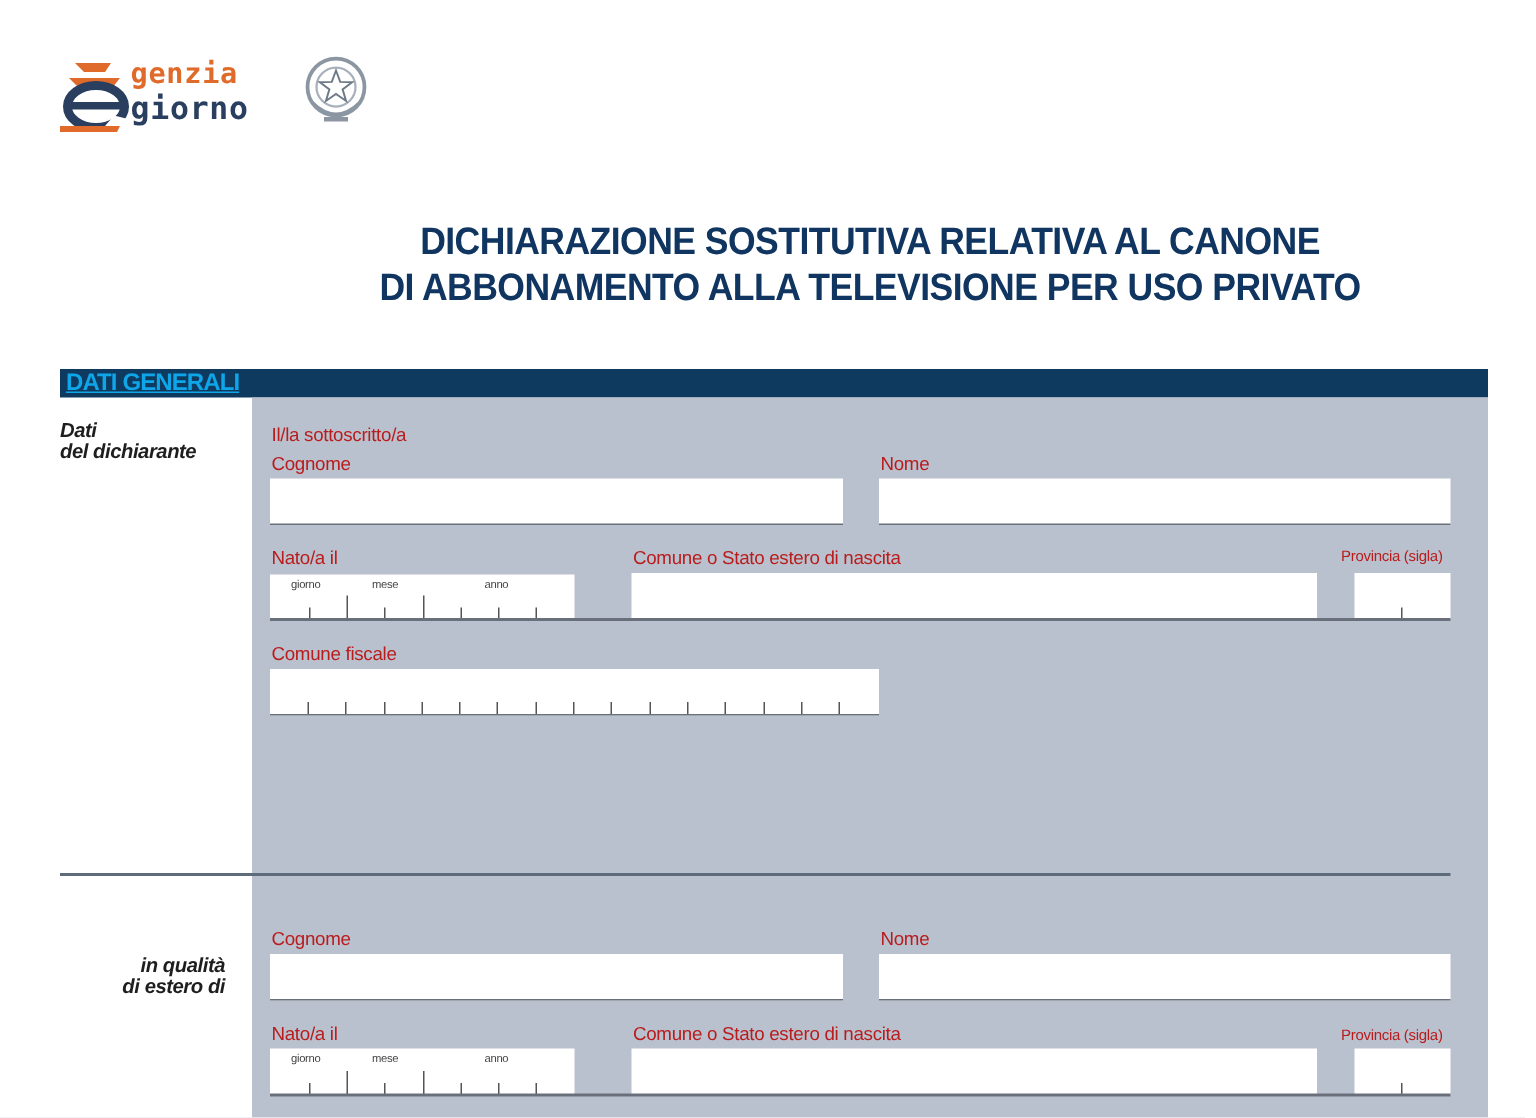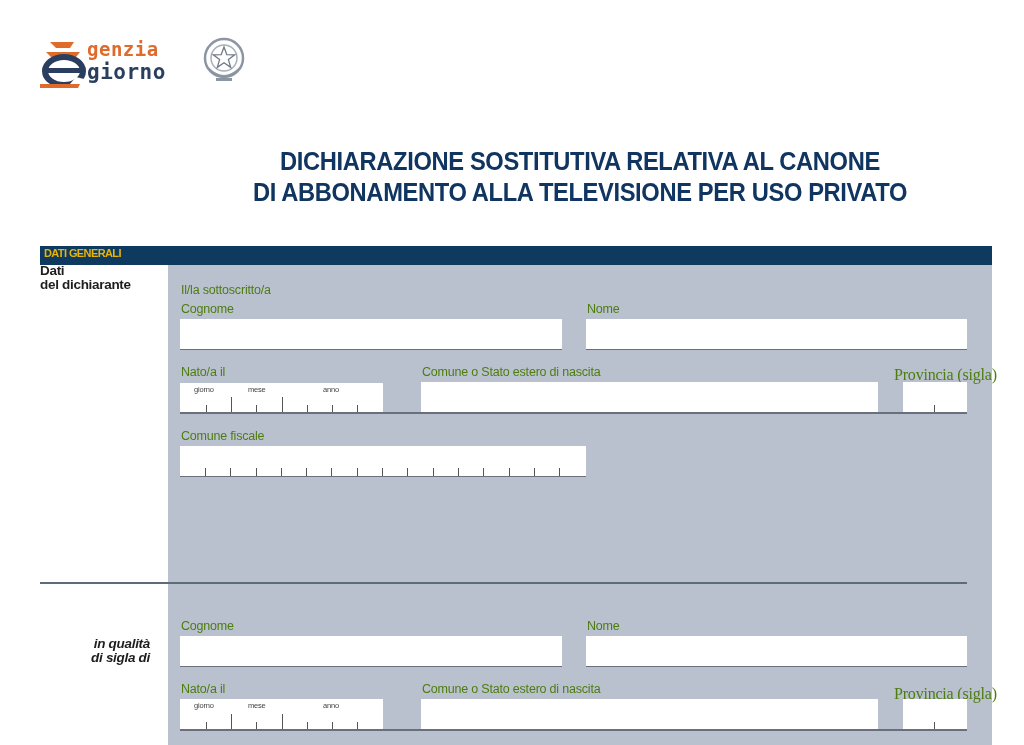--- a/index.html
+++ b/index.html
@@ -11,29 +11,29 @@
   .logo .e-mark { position: absolute; left: 0; top: 6px; width: 52px; height: 48px; }
   .logo .word1 { position: absolute; left: 47px; top: 4px; font-family: "DejaVu Sans Mono", monospace; font-weight: bold; font-size: 19px; color: #e06a2a; letter-spacing: 0.5px; }
   .logo .word2 { position: absolute; left: 47px; top: 26px; font-family: "DejaVu Sans Mono", monospace; font-weight: bold; font-size: 21px; color: #2a3f5f; letter-spacing: 0.5px; }
   .logo .emblem { position: absolute; left: 162px; top: 0px; width: 44px; height: 50px; }
 
   
   .title { position: absolute; left: 200px; top: 146px; width: 760px; text-align: center; font-family: "Liberation Sans", sans-serif; font-weight: bold; color: #0f3560; font-size: 25.5px; line-height: 31px; letter-spacing: -0.4px; transform: scaleX(0.93); transform-origin: center top; }
 
   
   .section-bar { position: absolute; left: 40px; top: 246px; width: 952px; height: 19px; background: #0e3a5f; }
-  .section-bar span { position: absolute; left: 4px; top: 1px; font-family: "Liberation Sans", sans-serif; font-weight: bold; color: #eab308; font-size: 11px; letter-spacing: -0.6px; }
+  .section-bar span { position: absolute; left: 4px; top: 1px; font-family: "Liberation Sans", sans-serif; font-weight: bold; color: #0ea5e9; font-size: 16px; letter-spacing: -0.6px; text-decoration: underline; }
 
   .panel { position: absolute; left: 168px; top: 265px; width: 824px; height: 480px; background: #bac1ce; }
 
   .side-label { position: absolute; font-family: "Liberation Sans", sans-serif; font-weight: bold; font-size: 13.5px; line-height: 14px; color: #1e1e1e; letter-spacing: -0.3px; }
   .side-label.italic { font-style: italic; text-align: right; }
 
-  .lbl { position: absolute; font-family: "Liberation Sans", sans-serif; font-size: 12.5px; color: #4d7c0f; letter-spacing: -0.2px; white-space: nowrap; }
-  .lbl.sm { font-size: 16px; font-family: Liberation Serif, serif; }
+  .lbl { position: absolute; font-family: "Liberation Sans", sans-serif; font-size: 12.5px; color: #b91c1c; letter-spacing: -0.2px; white-space: nowrap; }
+  .lbl.sm { font-size: 10px; }
   .lbl.tiny { font-size: 7.5px; color: #444; }
 
   .box { position: absolute; background: #ffffff; border-bottom: 1.5px solid #6a707b; }
   .tick { position: absolute; bottom: 0; width: 1px; background: #555; }
 
   .underline { position: absolute; height: 1.5px; background: #6a707b; }
 
   .para { position: absolute; left: 187px; top: 517px; width: 790px; font-family: "Liberation Sans", sans-serif; font-size: 11.6px; line-height: 15.5px; color: #222; letter-spacing: -0.25px; }
 
   .sep { position: absolute; left: 40px; top: 582px; width: 927px; height: 1.5px; background: #5d6b7a; }
@@ -65,21 +65,21 @@
   <div>DICHIARAZIONE SOSTITUTIVA RELATIVA AL CANONE</div>
   <div>DI ABBONAMENTO ALLA TELEVISIONE PER USO PRIVATO</div>
 </div>
 
 <div class="section-bar">
   <span>DATI GENERALI</span>
 </div>
 
 <div class="panel"></div>
 
-<div class="side-label" style="left:40px; top:264px;">
+<div class="side-label" style="left:40px; top:280px;font-style:italic;">
   <div>Dati</div>
   <div>del dichiarante</div>
 </div>
 
 <div class="lbl" style="left:181px; top:283px;">Il/la sottoscritto/a</div>
 <div class="lbl" style="left:181px; top:302px;">Cognome</div>
 <div class="box" style="left:180px; top:319px; width:382px; height:31px;"></div>
 <div class="lbl" style="left:587px; top:302px;">Nome</div>
 <div class="box" style="left:586px; top:319px; width:381px; height:31px;"></div>
 
@@ -123,21 +123,21 @@
   <span class="tick" style="left:379px; height:8px;"></span>
 </div>
 
 <div class="para">
 </div>
 
 <div class="sep"></div>
 
 <div class="side-label italic" style="left:60px; top:637px; width:90px;">
   <div>in qualità</div>
-  <div>di sigla di</div>
+  <div>di estero di</div>
 </div>
 
 <div class="lbl" style="left:181px; top:619px;">Cognome</div>
 <div class="box" style="left:180px; top:636px; width:382px; height:31px;"></div>
 <div class="lbl" style="left:587px; top:619px;">Nome</div>
 <div class="box" style="left:586px; top:636px; width:381px; height:31px;"></div>
 
 <div class="lbl" style="left:181px; top:682px;">Nato/a il</div>
 <div class="box" style="left:180px; top:699px; width:203px; height:31px; border-bottom:none;">
   <span class="lbl tiny" style="left:14px; top:2px;">giorno</span>

